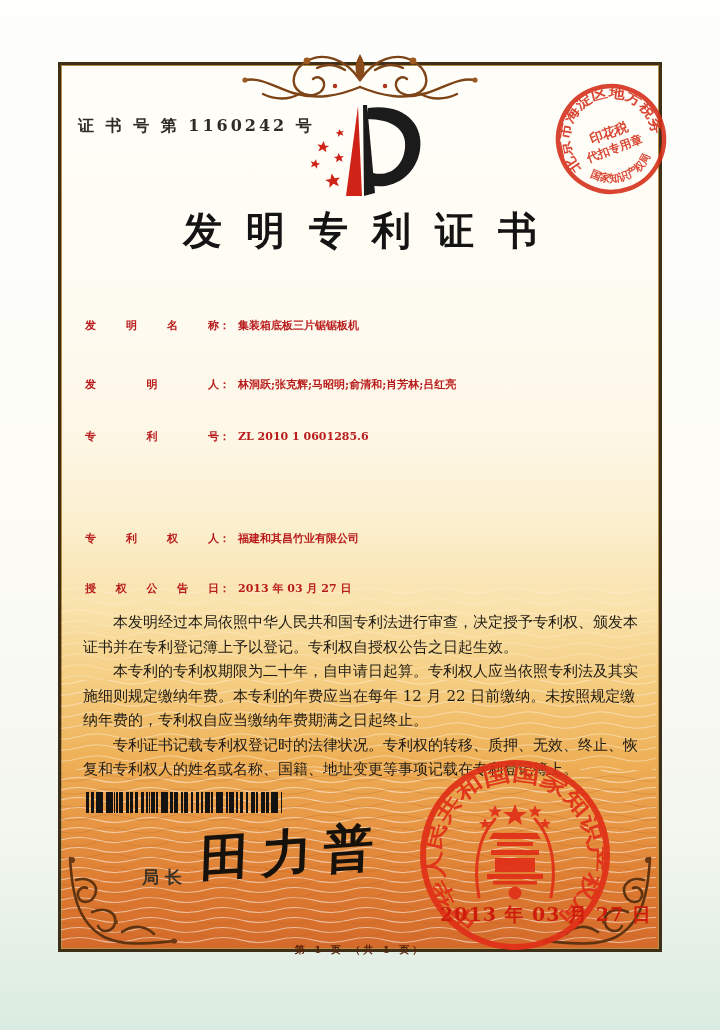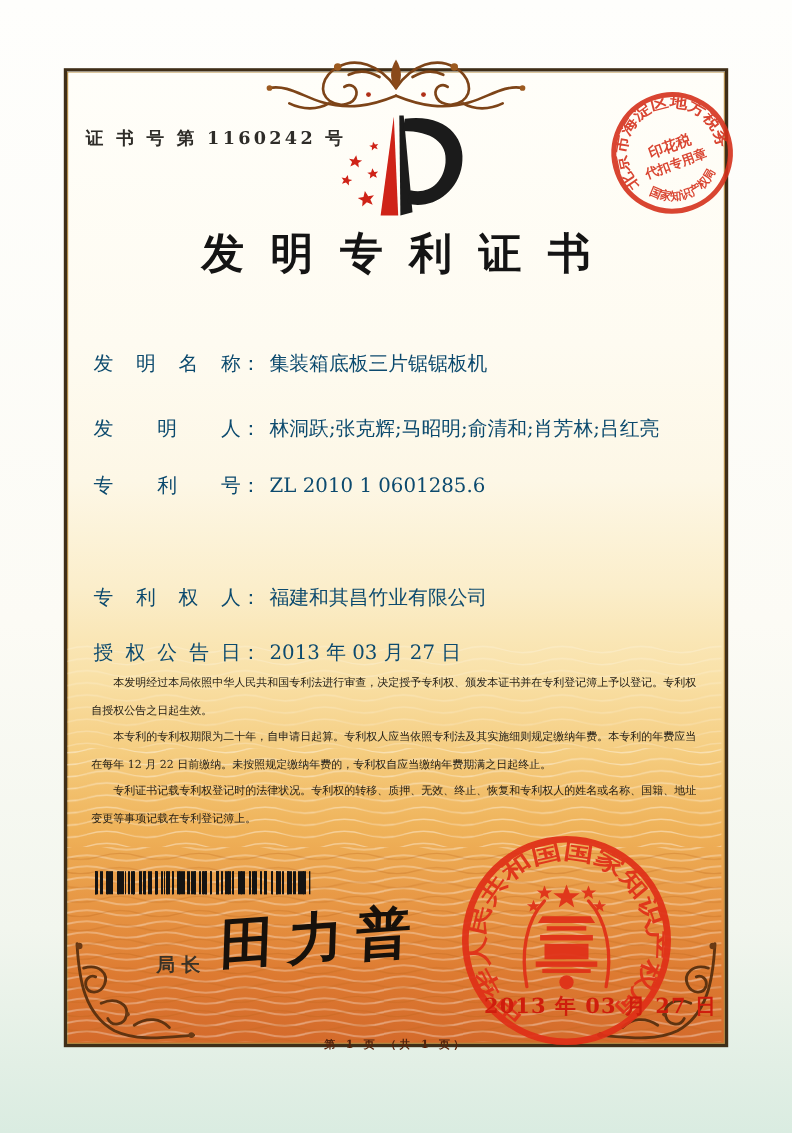--- a/index.html
+++ b/index.html
@@ -23,29 +23,29 @@
   .cert-no{
     left:78px;top:116px;font-size:16px;color:#2e2c28;
     letter-spacing:3px;font-weight:bold;white-space:nowrap;
   }
   .title{
     left:58px;right:58px;top:204px;text-align:center;
     font-size:39px;font-weight:bold;color:#141414;
     letter-spacing:24px;text-indent:24px;white-space:nowrap;
   }
   .field-row{
-    left:85px;font-size:18px;font-weight:normal;color:#0c4a6e;
+    left:85px;font-size:11px;font-weight:bold;color:#b91c1c;
     white-space:nowrap;
   }
   .flabel{display:inline-block;width:134px;text-align:justify;text-align-last:justify;vertical-align:bottom;}
   .fcolon{display:inline-block;margin-right:8px;}
   .body-text{
     left:83px;top:610px;width:556px;color:#1f1b14;
   }
-  .body-text p{margin:0;text-indent:2em;font-size:10px;line-height:24.5px;font-weight:500;}
+  .body-text p{margin:0;text-indent:2em;font-size:15px;line-height:24.5px;font-weight:500;}
   .barcode{
     left:86px;top:792px;width:196px;height:21px;
     background:
       repeating-linear-gradient(90deg,#141312 0 2px,rgba(0,0,0,0) 2px 5px),
       repeating-linear-gradient(90deg,#141312 0 1px,rgba(0,0,0,0) 1px 7px),
       repeating-linear-gradient(90deg,#141312 0 3px,rgba(0,0,0,0) 3px 11px);
   }
   .director{
     left:142px;top:866px;font-size:17px;color:#3a3226;
     font-weight:bold;letter-spacing:6px;white-space:nowrap;

